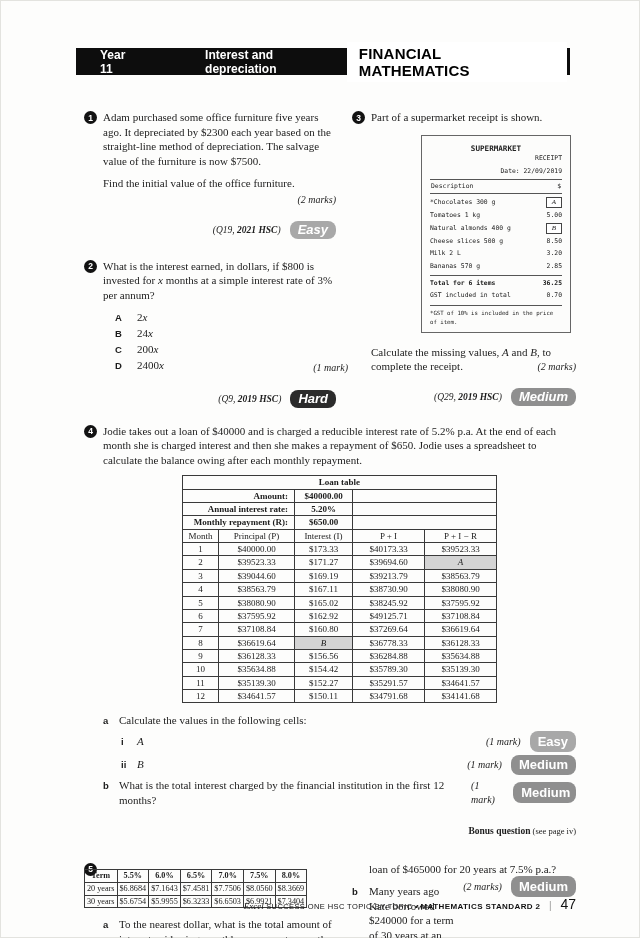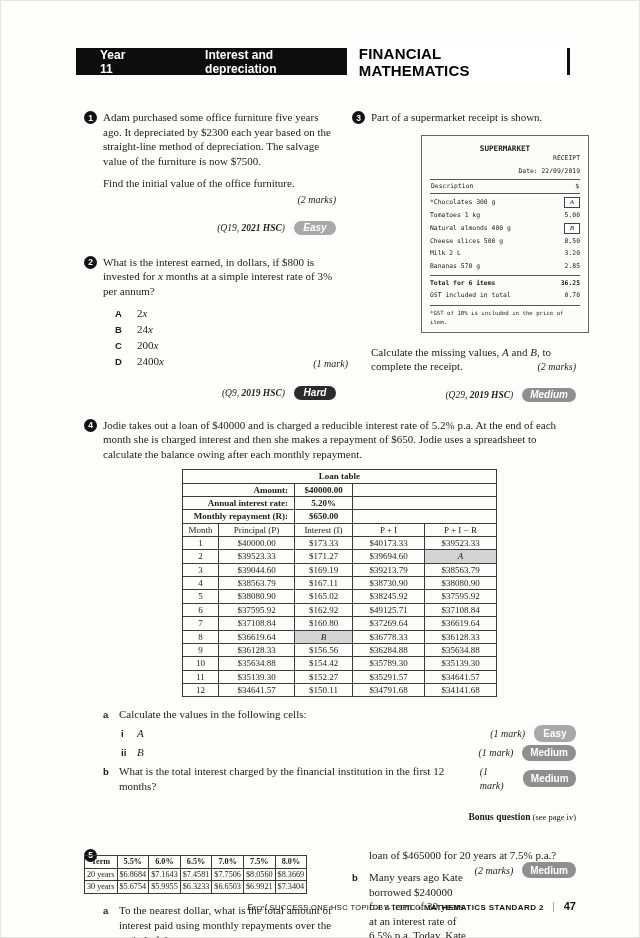--- a/index.html
+++ b/index.html
@@ -31,35 +31,35 @@
     display:flex; align-items:center; justify-content:center; margin-top:1px;
   }
   .qbody { flex:1; min-width:0; }
   .qtext { font-size:11px; line-height:1.32; } .mt8 { margin-top:8px; }
 
   .marks-line { text-align:right; font-size:10px; margin-top:3px; }
   .marks-line i, .marks { font-size:10px; font-style:italic; }
   .source-line { display:flex; justify-content:flex-end; align-items:center; gap:9px; margin-top:16px; font-size:9.5px;font-style:italic; }
   .badge {
     display:inline-block; min-width:42px; text-align:center; padding:1.5px 8px; border-radius:8px;
-    color:#fff; font-family:"Liberation Sans",sans-serif; font-size:10px; font-weight:bold;
+    color:#fff; font-family:"Liberation Sans",sans-serif; font-size:13px; font-weight:bold;
   }
   .badge.easy { background:#a8a8a8; }
   .badge.medium { background:#8f8f8f; }
   .badge.hard { background:#2b2b2b; }
 
   
   .opt-list { position:relative; margin:8px 0 0 12px; }
   .opt-row { display:flex; font-size:11px; line-height:1.45; }
   .opt-letter { font-family:"Liberation Sans",sans-serif; font-weight:bold; font-size:9.5px; width:22px; padding-top:1px; }
   .opt-marks { position:absolute; right:-12px; bottom:1px; font-size:10px; font-style:italic; }
 
   
   .receipt {
-    width:168px; margin:10px 0 12px 50px; border:1px solid #666; background:#fcfcfb;
+    width:150px; margin:10px 0 12px 50px; border:1px solid #666; background:#fcfcfb;
     padding:7px 8px 6px; font-family:"DejaVu Sans Mono", monospace; font-size:6.4px; line-height:1.55; color:#222;
   }
   .r-title { text-align:center; font-weight:bold; font-size:7.6px; }
   .r-sub { text-align:right; }
   .r-date { text-align:right; margin:3px 0 2px; }
   .r-head { display:flex; justify-content:space-between; border-top:1px solid #555; border-bottom:1px solid #555; padding:1.5px 1px; margin:2px 0 3px; }
   .r-item { display:flex; justify-content:space-between; align-items:center; margin:2.5px 0; }
   .r-box { border:1px solid #444; font-family:"Liberation Serif",serif; font-style:italic; font-size:7px; padding:0 5px; background:#fff; line-height:1.3; }
   .r-total { display:flex; justify-content:space-between; font-weight:bold; border-top:1px solid #555; margin-top:4px; padding-top:3px; }
   .r-gst { display:flex; justify-content:space-between; margin-top:2px; }
@@ -90,21 +90,21 @@
   .inline-right { float:right; display:inline-flex; align-items:center; gap:9px; margin-left:8px; }
 
   
   .footer {
     position:absolute; right:64px; bottom:26px; text-align:right;
     font-family:"Liberation Sans",sans-serif; font-size:7.5px; color:#111; letter-spacing:.4px;
   }
   .ft-brand { font-family:"Liberation Serif",serif; font-style:italic; font-size:9px; letter-spacing:0; }
   .ft-subject { font-weight:bold; font-size:8px; }
   .ft-sep { color:#9a9a9a; margin:0 6px; font-size:10px; }
-  .ft-page { font-weight:bold; font-size:11px; letter-spacing:0; }
+  .ft-page { font-weight:normal; font-size:14px; letter-spacing:0; }
 </style>
 </head>
 <body>
 
 <div class="page">
 
   <div class="header-bar">
     <span class="hdr-year">Year 11</span>
     <span class="hdr-topic">Interest and depreciation</span>
     <span class="hdr-subject">FINANCIAL MATHEMATICS</span>

